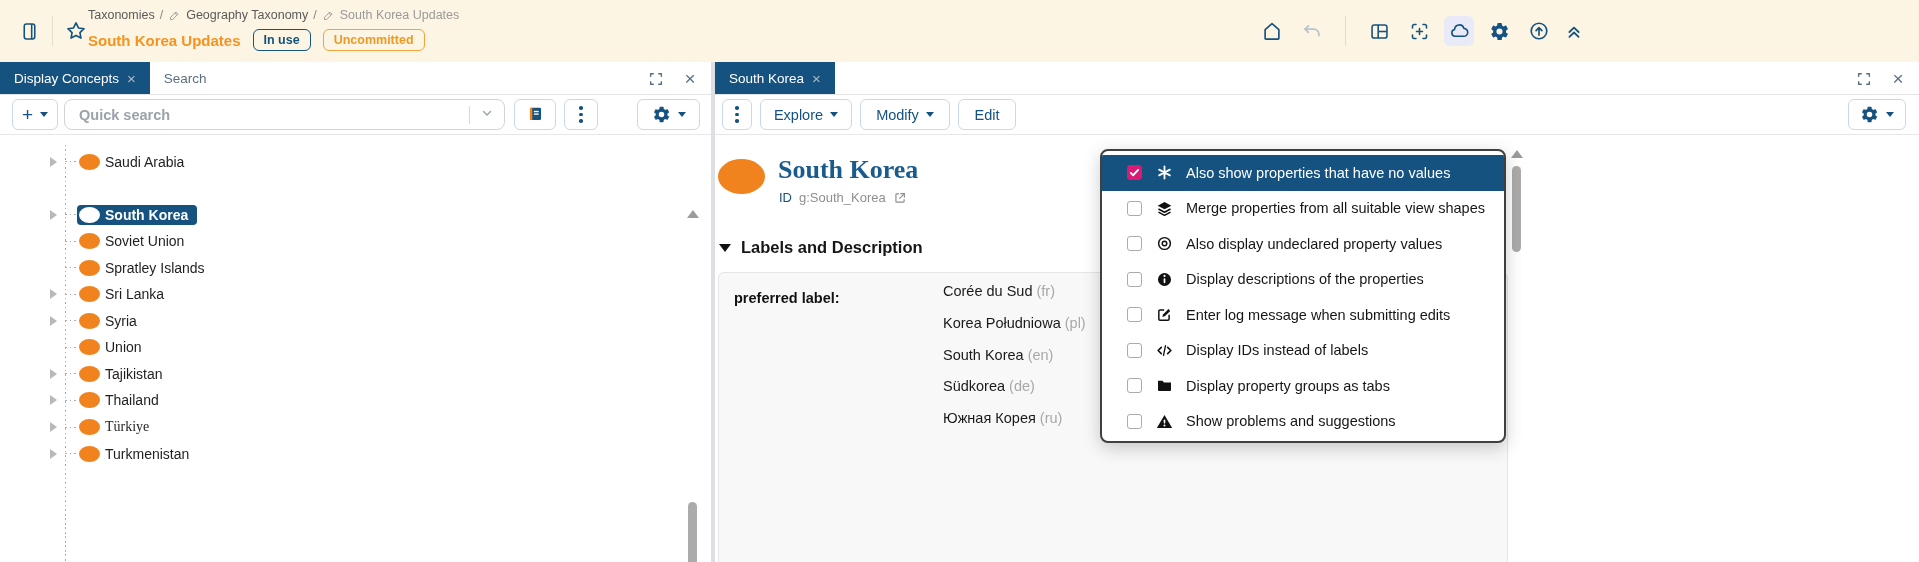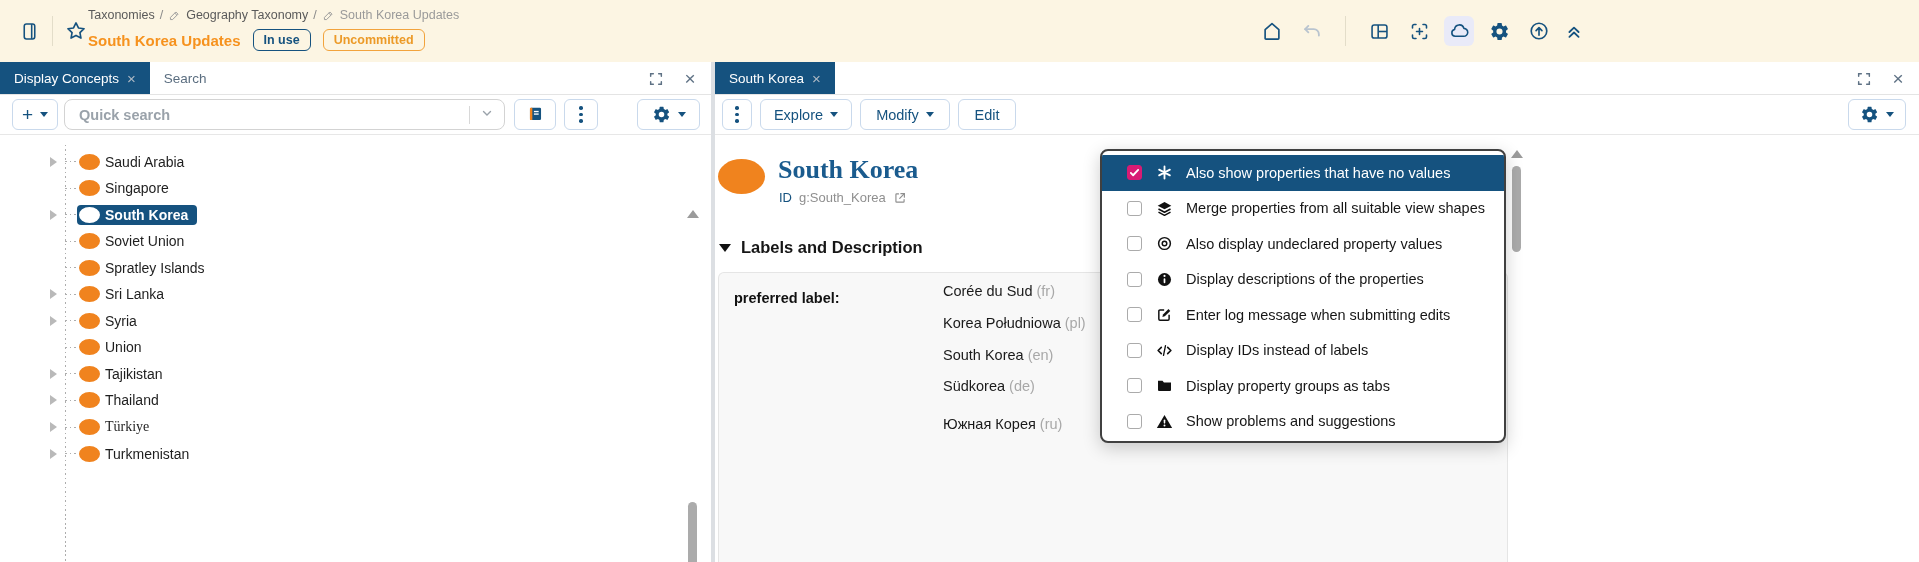--- a/index.html
+++ b/index.html
@@ -263,27 +263,20 @@
       <div id="tree-guide"></div>
 
     <div class="tree-row" style="top: 13px;">
           <span class="stub"></span>
           <span class="expander"></span>
           <span class="row-pill">
             <span class="bullet"></span>
             <span class="tree-label">Saudi Arabia</span>
           </span>
         </div>
-        <div class="tree-row" style="top: 39.55px;">
-          <span class="stub"></span>
-          <span class="row-pill">
-            <span class="bullet"></span>
-            <span class="tree-label">Singapore</span>
-          </span>
-        </div>
         <div class="tree-row selected" style="top: 66.1px;">
           <span class="stub"></span>
           <span class="expander"></span>
           <span class="row-pill">
             <span class="bullet"></span>
             <span class="tree-label">South Korea</span>
           </span>
         </div>
         <div class="tree-row" style="top: 92.65px;">
           <span class="stub"></span>
@@ -423,21 +416,21 @@
       <span id="section-title">Labels and Description</span>
     </div>
 
     <div id="prop-card">
       <div id="prop-name">preferred label:</div>
       <div id="prop-values">
           <div class="prop-val" style="top: 10px;"><span>Corée du Sud </span><span class="lang">(fr)</span></div>
           <div class="prop-val" style="top: 41.8px;"><span>Korea Południowa </span><span class="lang">(pl)</span></div>
           <div class="prop-val" style="top: 73.6px;"><span>South Korea </span><span class="lang">(en)</span></div>
           <div class="prop-val" style="top: 105.4px;"><span>Südkorea </span><span class="lang">(de)</span></div>
-          <div class="prop-val" style="top: 143px;"><span>Южная Корея </span><span class="lang">(ru)</span></div>
+          <div class="prop-val" style="top: 137px;"><span>Южная Корея </span><span class="lang">(ru)</span></div>
         </div>
     </div>
 
     <div id="right-sb-up" class="sb-arrow-up" style="position:absolute;left:796px;top:88px"></div>
     <div id="right-sb-thumb" class="sb-thumb" style="position:absolute;left:797px;top:104px;width:9px;height:86px"></div>
 
     <div id="view-menu" style="left:385px;top:87px">
         <div class="menu-item hl">
           <span class="mi-check checked">
             <svg width="11" height="11" viewBox="0 0 24 24" fill="none" stroke="#fff" stroke-width="4" stroke-linecap="round" stroke-linejoin="round">

